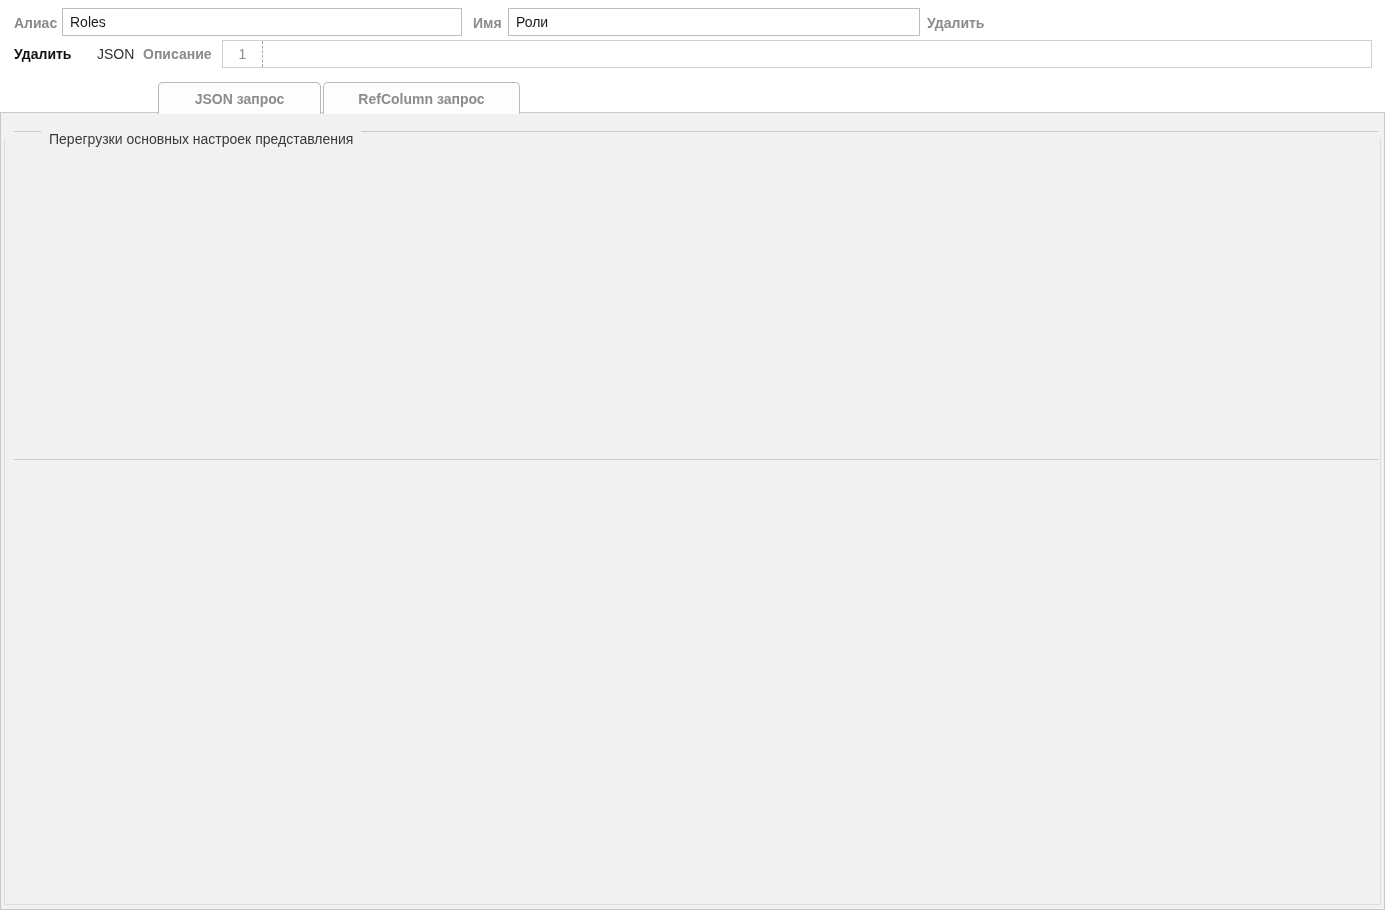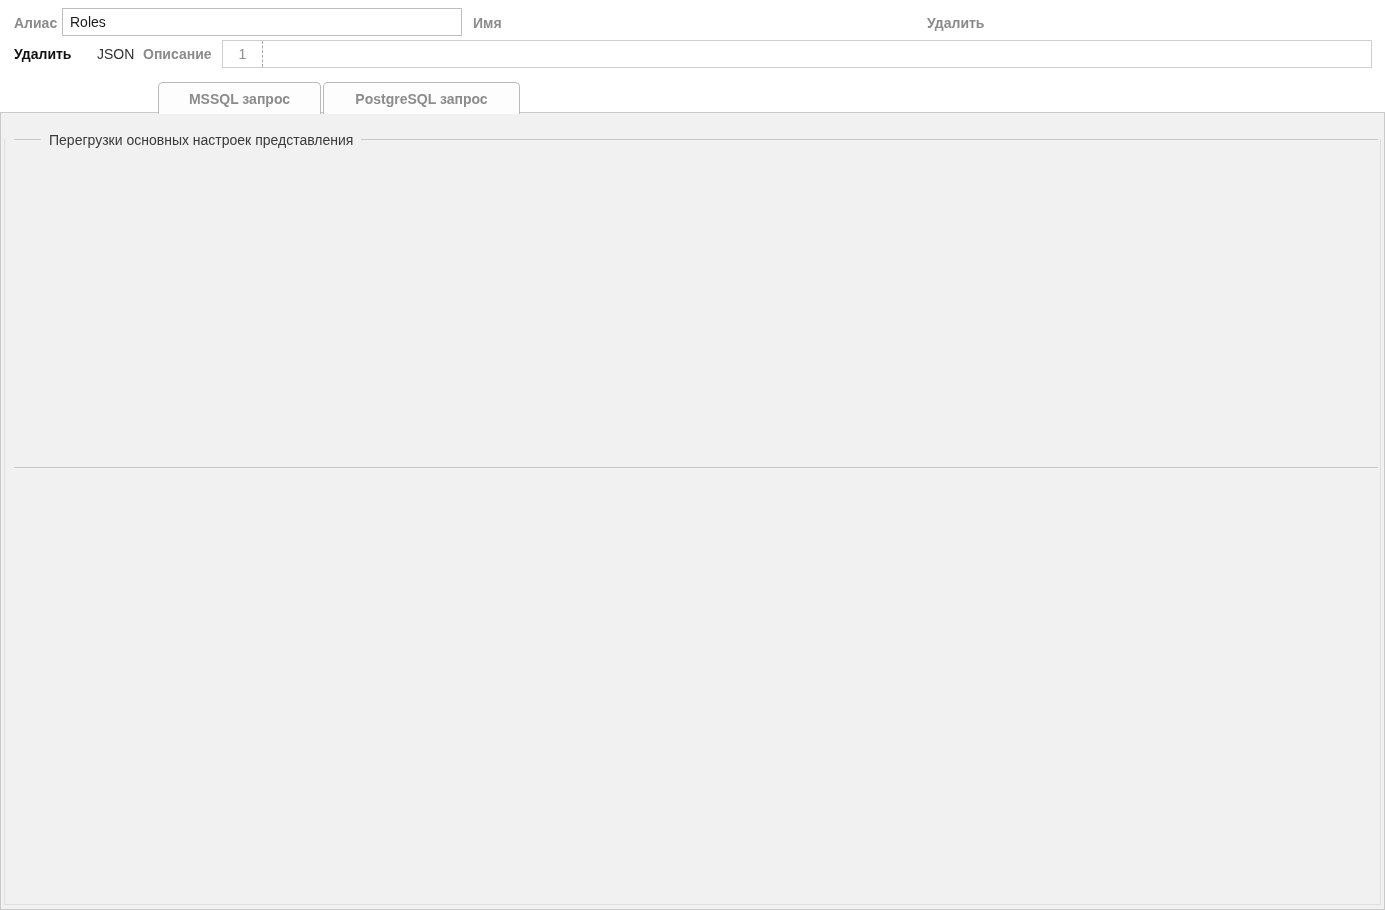--- a/index.html
+++ b/index.html
@@ -13,21 +13,21 @@
 
   .tab{position:absolute;height:32px;background:#fdfdfd;border:1px solid #b9b9b9;border-bottom:none;
        border-radius:5px 5px 0 0;display:flex;align-items:center;justify-content:center;
        font-size:14px;font-weight:bold;color:#8c8c8c;z-index:2}
   .tab.active{height:34px;background:#ffffff;color:#000;z-index:4}
 
   #content{position:absolute;left:0;top:112px;width:1385px;height:798px;background:#f1f1f1;
            border:1px solid #c9c9c9;z-index:1}
   .outerbox{position:absolute;border:1px solid #dedede;border-top:none;z-index:1}
 
-  .grp{position:absolute;display:flex;align-items:center;height:17px;z-index:2}
+  .grp{position:absolute;display:flex;align-items:flex-start;height:17px;z-index:2}
   .grp .l1{width:27px;border-top:1px solid #c9c9c9}
   .grp .tx{padding:0 8px;font-size:14px;color:#3a3a3a;white-space:nowrap}
   .grp .l2{flex:1;border-top:1px solid #c9c9c9}
 
   .sq{position:absolute;height:29px;background:#e3e3e3;border:1px solid #8d8d8d;color:#3c3c3c;
       font-size:16px;line-height:26px;text-align:center;padding:0;cursor:default}
   .sq span{pointer-events:none}
   .sq.dots{font-size:13px;letter-spacing:1px}
 
   .cb{position:absolute;width:18px;height:18px;background:#fff;border:1px solid #636363;
@@ -74,35 +74,36 @@
   .toptext{position:absolute;font-size:14px;white-space:nowrap}
 </style>
 </head>
 <body>
 
 <div id="app">
 
   <div class="toplbl" style="left:14px;top:15px">Алиас</div>
   <input class="tb" style="left: 62px; top: 8px; width: 400px;" value="Roles">
   <div class="toplbl" style="left:473px;top:15px">Имя</div>
+  <input class="tb" style="left: 508px; top: 8px; width: 412px;" value="Роли">
   <div class="toplbl" style="left:927px;top:15px">Удалить</div>
 
   <div class="toptext" style="left:14px;top:46px;font-weight:bold;color:#111">Удалить</div>
   <div class="toptext" style="left:97px;top:46px;color:#333">JSON</div>
   <div class="toplbl" style="left:143px;top:46px">Описание</div>
   <div class="descbox" style="left:222px;top:40px;width:1150px">
     <div class="descnum">1</div>
     <input class="descval" value="" style="">
   </div>
 
   <div class="tab" style="left:158px;top:82px;width:163px">
-      <span>MSSQL запрос</span>
+      <span>JSON запрос</span>
     </div>
   <div class="tab" style="left:323px;top:82px;width:197px">
-      <span>PostgreSQL запрос</span>
+      <span>RefColumn запрос</span>
     </div>
 
   <div id="content"></div>
   <div class="outerbox" style="left:4px;top:139px;width:1377px;height:766px"></div>
 
   <div class="grp" style="left:14px;top:131px;width:1364px">
     <div class="l1"></div>
       <div class="tx">Перегрузки основных настроек представления</div>
       <div class="l2"></div>
   </div>

